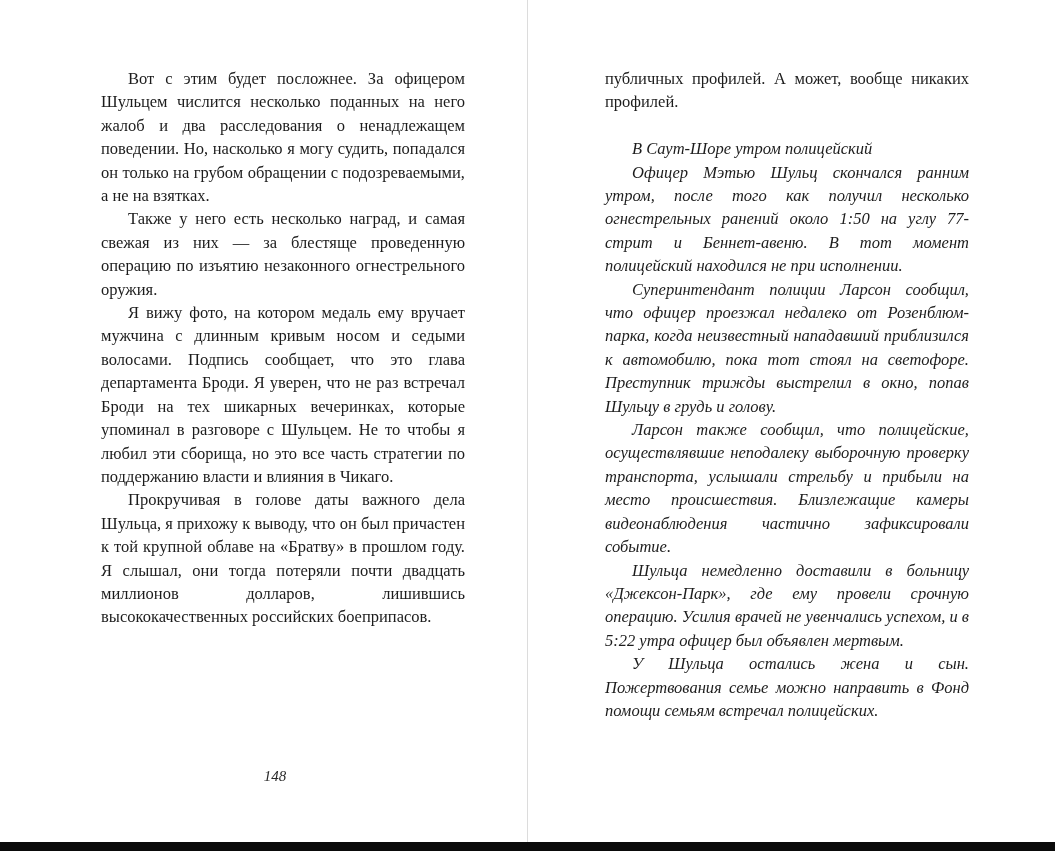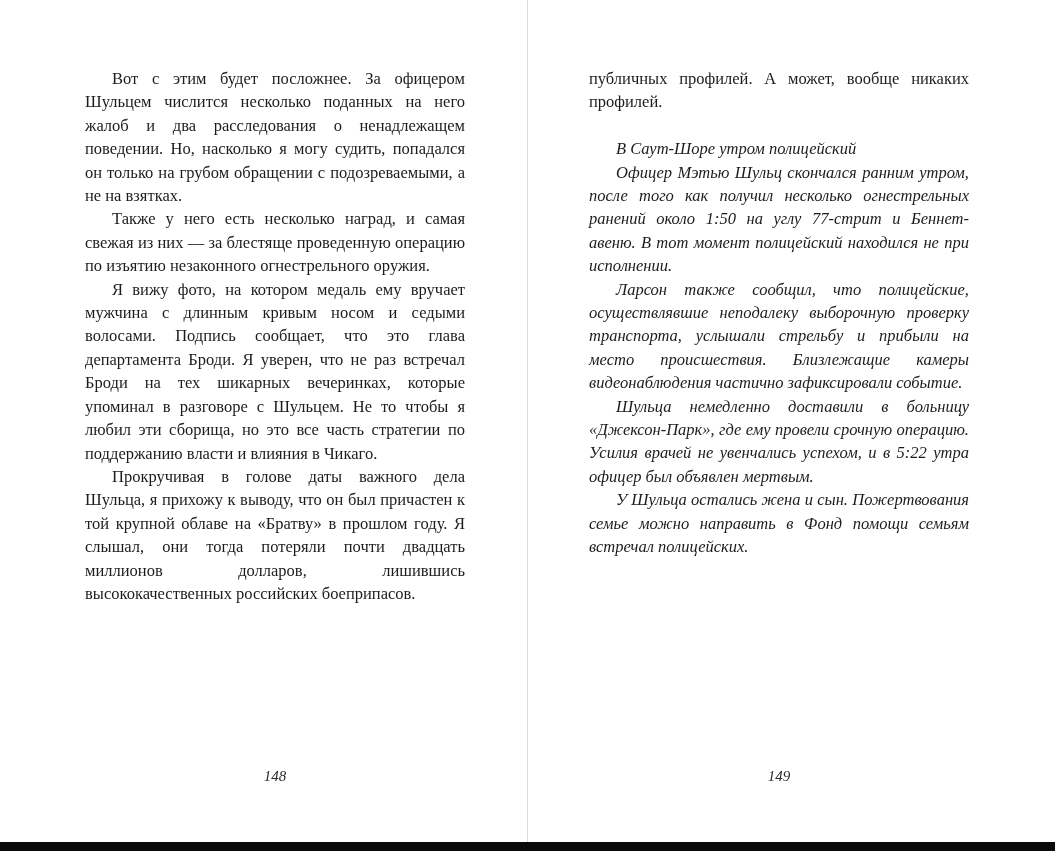--- a/index.html
+++ b/index.html
@@ -17,21 +17,21 @@
     top: 67px;
     width: 380px;
     font-size: 16.5px;
     line-height: 23.4px;
     text-align: justify;
     hyphens: auto;
     -webkit-hyphens: auto;
   }
   .page-text.left  { left: 85px; }
   .page-text.right { left: 589px; }
-  p.para { text-align: justify; }
+  p.para { text-align: justify; margin-left: 16px; }
   p.para.indent { text-indent: 27px; }
   p.para.italic { font-style: italic; }
   p.para.space-before { margin-top: 23.4px; }
   .page-number {
     position: absolute;
     top: 760px;
     width: 380px;
     text-align: center;
     font-style: italic;
     font-size: 15px;
@@ -70,22 +70,22 @@
     </div>
 
   <div class="page-number left">148</div>
 
   <div class="gutter-divider" style="background: rgb(220, 220, 220);"></div>
 
   <div class="page-text right">
       <p class="para">публичных профилей. А может, вообще никаких профилей.</p>
       <p class="para italic indent space-before">В Саут-Шоре утром полицейский</p>
       <p class="para italic indent">Офицер Мэтью Шульц скончался ранним утром, после того как получил несколько огнестрельных ранений около 1:50 на углу 77-стрит и Беннет-авеню. В тот момент полицейский находился не при исполнении.</p>
+      <p class="para italic indent">Суперинтендант полиции Ларсон сообщил, что офицер проезжал недалеко от Розенблюм-парка, когда неизвестный нападавший приблизился к автомобилю, пока тот стоял на светофоре. Преступник трижды выстрелил в окно, попав Шульцу в грудь и голову.</p>
       <p class="para italic indent">Ларсон также сообщил, что полицейские, осуществлявшие неподалеку выборочную проверку транспорта, услышали стрельбу и прибыли на место происшествия. Близлежащие камеры видеонаблюдения частично зафиксировали событие.</p>
       <p class="para italic indent">Шульца немедленно доставили в больницу «Джексон-Парк», где ему провели срочную операцию. Усилия врачей не увенчались успехом, и в 5:22 утра офицер был объявлен мертвым.</p>
       <p class="para italic indent">У Шульца остались жена и сын. Пожертвования семье можно направить в Фонд помощи семьям встречал полицейских.</p>
     </div>
 
-  <div class="page-number right">149</div>
 
   <div class="bottom-bar" style="background: rgb(10, 10, 10);"></div>
 
 </div>
 
 </body></html>

